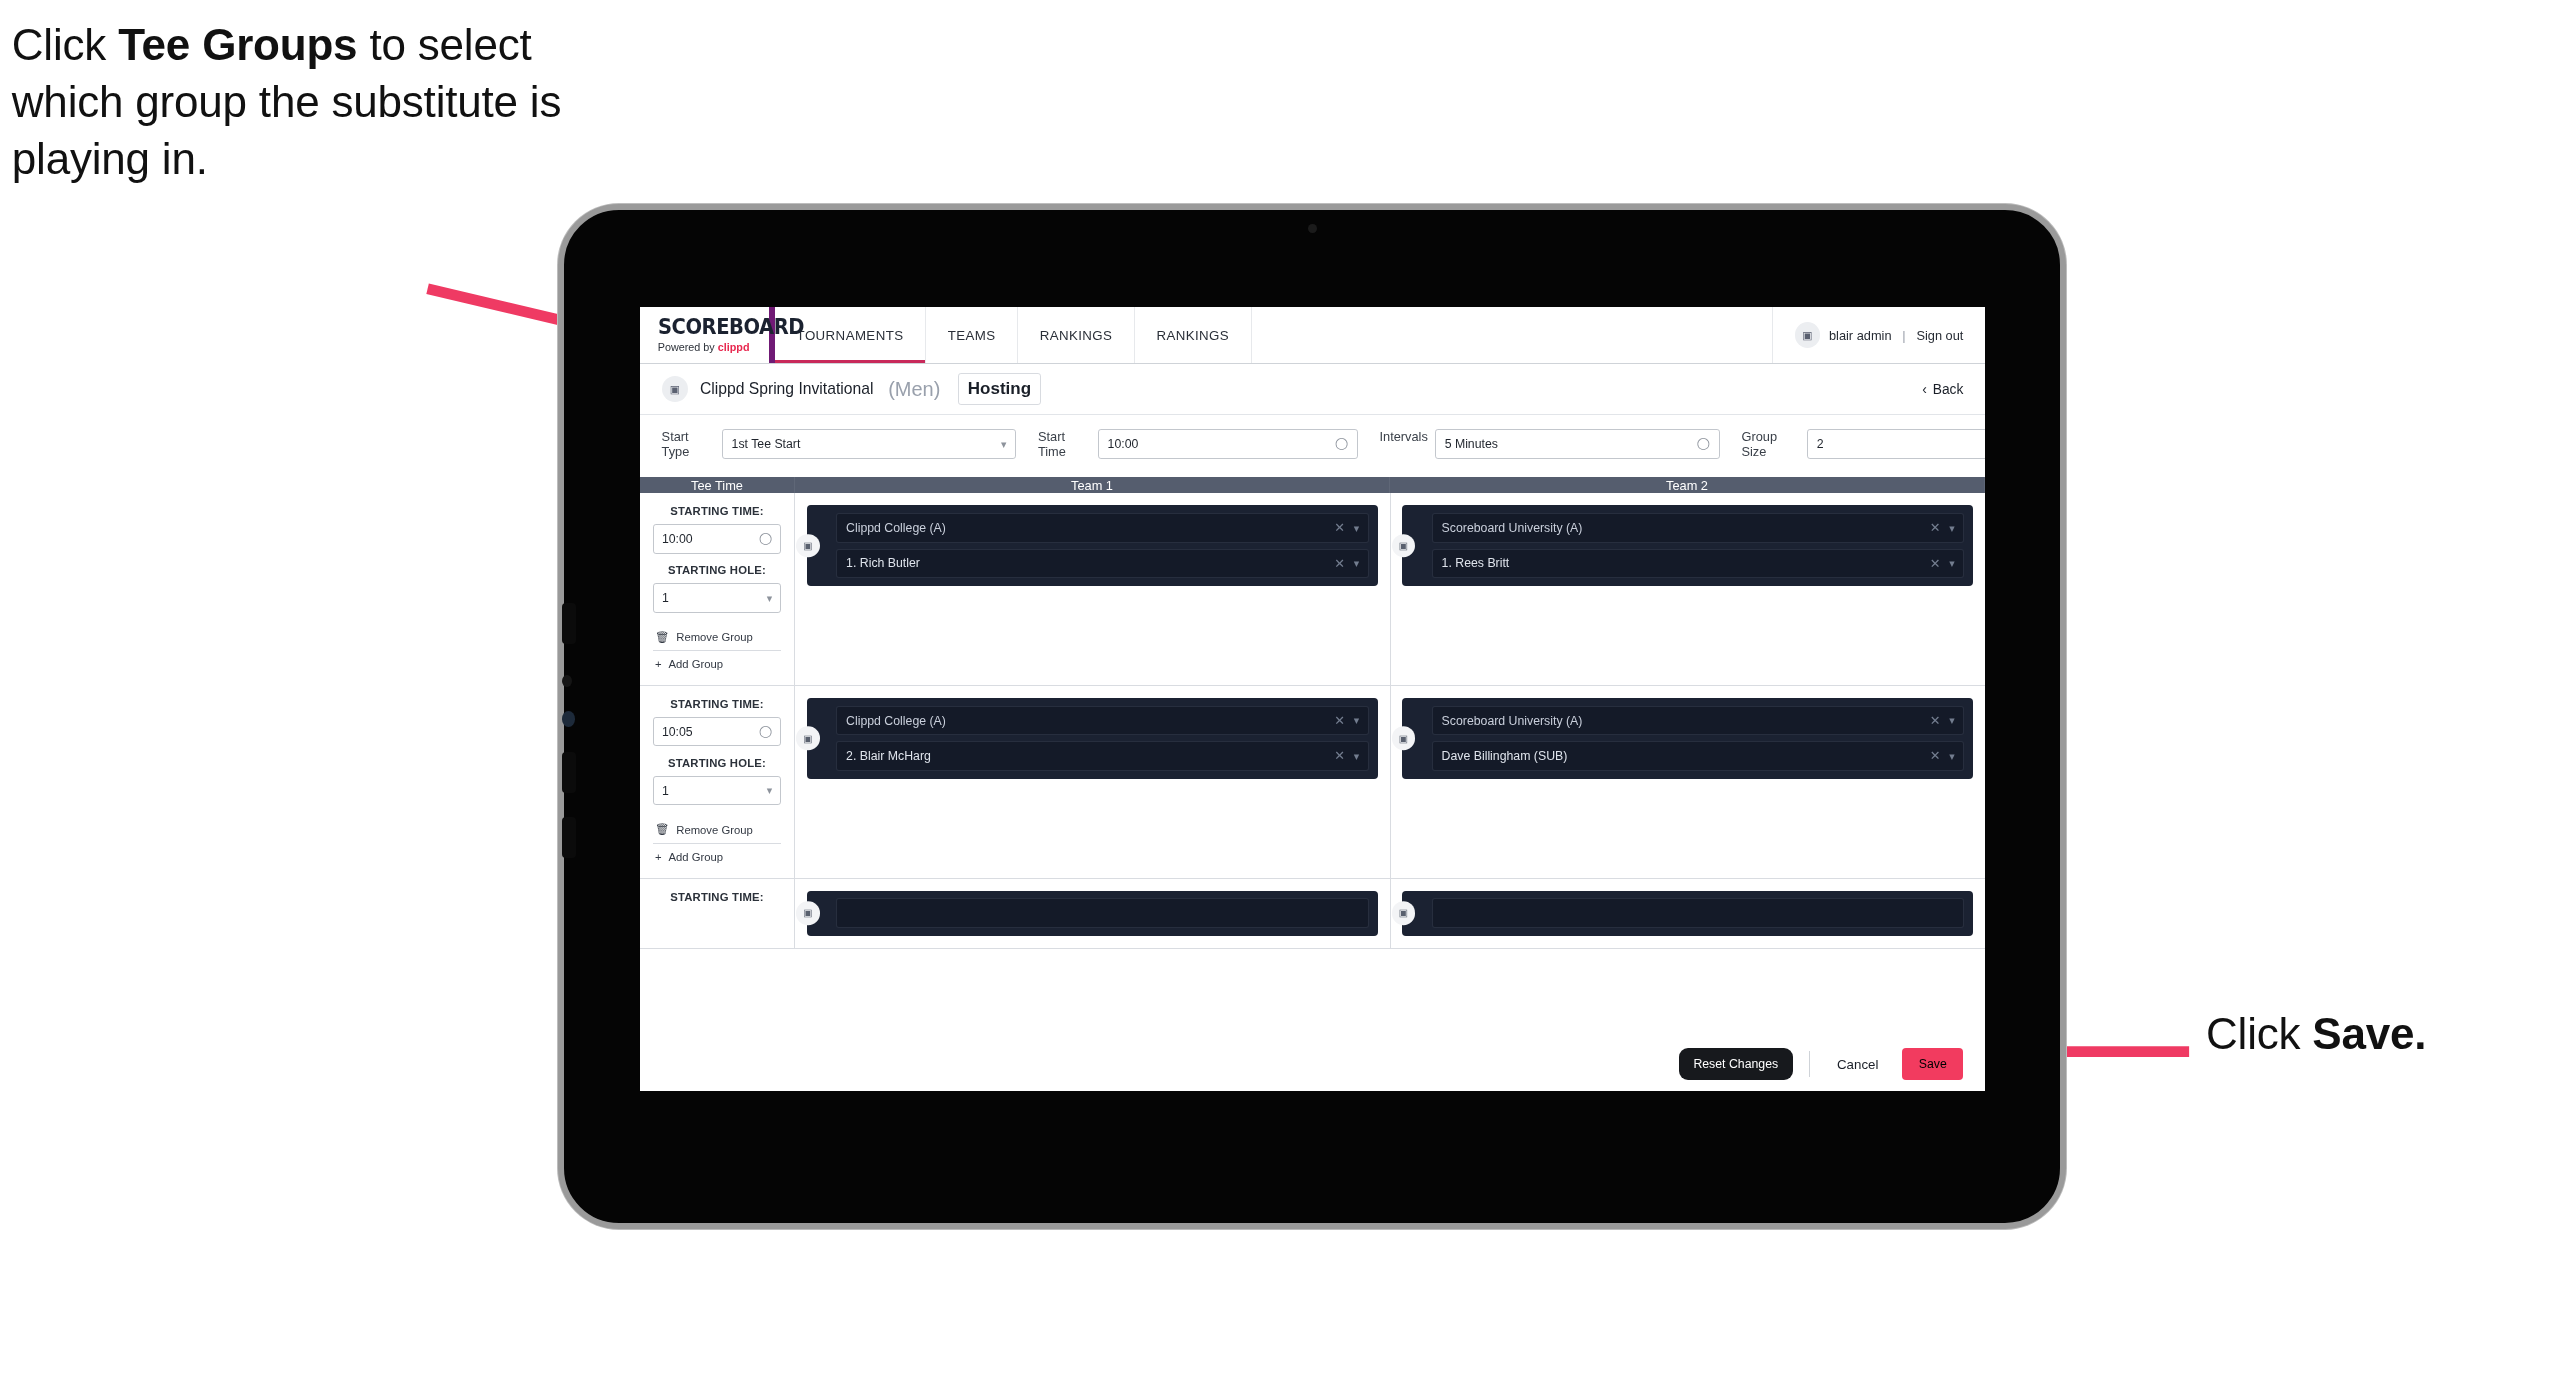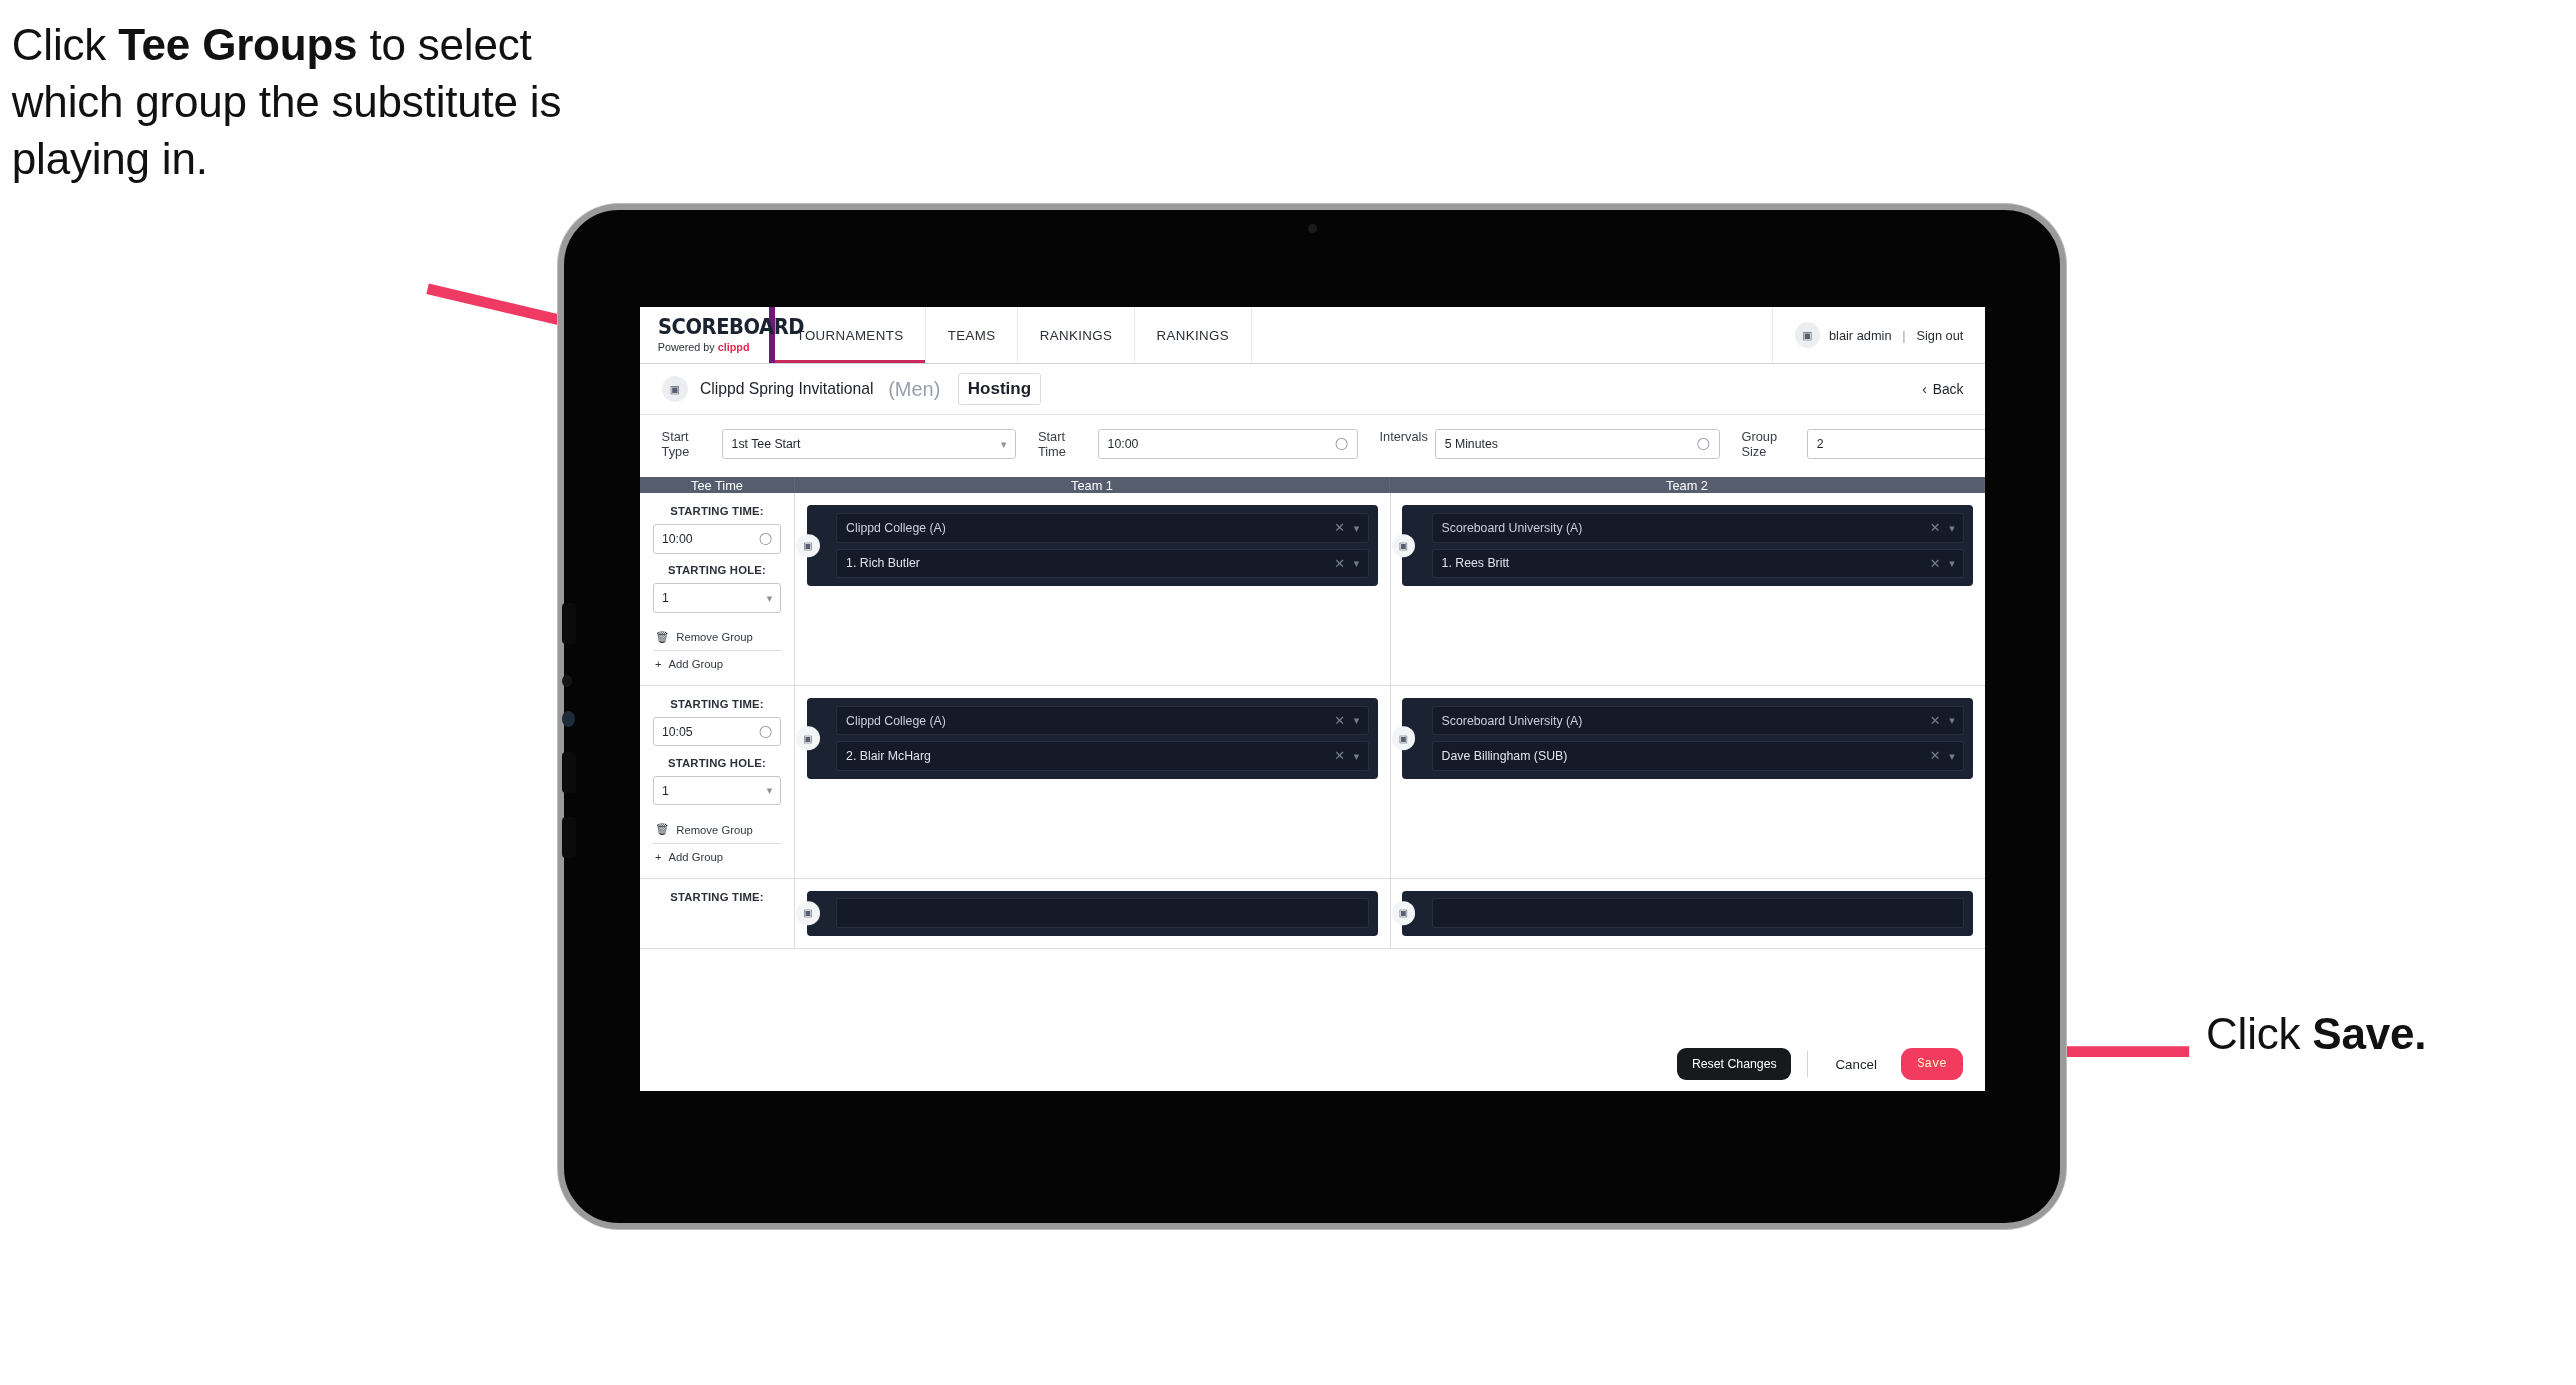--- a/index.html
+++ b/index.html
@@ -219,23 +219,23 @@
     padding: 8.8px 14.7px; font-size: 12.3px; cursor: pointer;
     font-family: "Liberation Sans", sans-serif;
   }
   .foot-div { width:1px; height: 25.6px; background:#cfd3d8; margin: 0 15.7px; }
   .btn-cancel {
     background: transparent; border: none; color: #1a1f28;
     font-size: 13.3px; cursor: pointer; padding: 8.8px 11.8px;
     font-family: "Liberation Sans", sans-serif;
   }
   .btn-save {
-    background: #f23b5f; color: #fef9c3; border: none; border-radius: 11px;
+    background: #f23b5f; color: #000000; border: none; border-radius: 4px;
     padding: 8.8px 16.7px; font-size: 12.3px; cursor: pointer; margin-left: 11.8px;
-    font-family: Liberation Mono, monospace;
+    font-family: Liberation Sans, sans-serif;
   }
   .fade-mask {
     position: absolute; left:0; right:0; bottom: 0; height: 51px;
     background: linear-gradient(to bottom, rgba(255,255,255,0), #ffffff 72%);
     pointer-events: none; z-index: 3;
   }
 </style>
 </head>
 <body>
 

